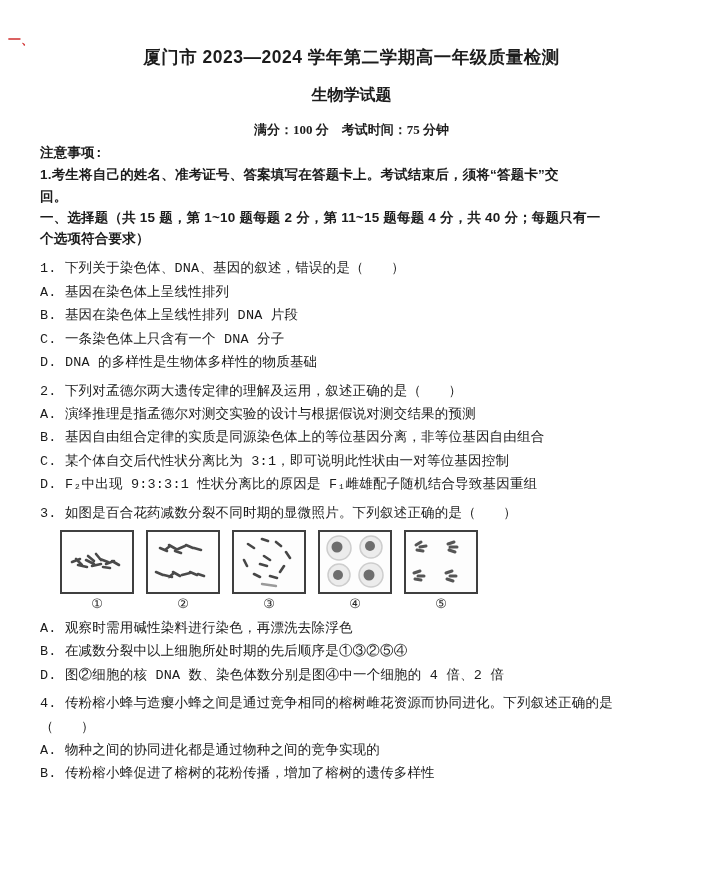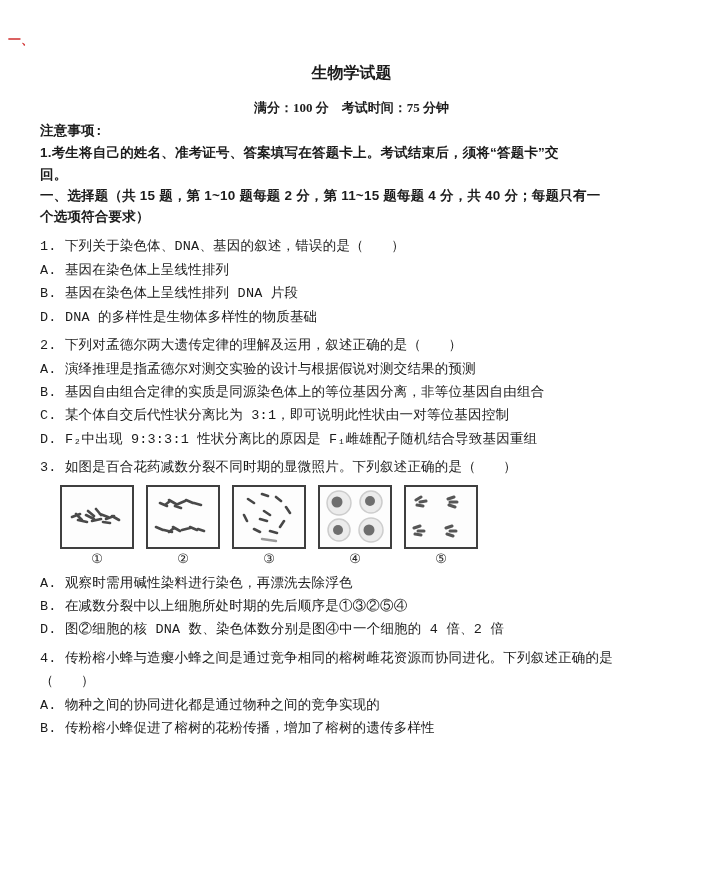--- a/index.html
+++ b/index.html
@@ -67,34 +67,36 @@
     font-size:13px;line-height:17px;margin-top:2px;color:#2a2a2a;
   }
 </style>
 </head>
 <body>
 
 <div class="page">
 
   <div class="red-mark">一、</div>
 
+  <h1 class="title">厦门市 2023—2024 学年第二学期高一年级质量检测</h1>
   <h2 class="subtitle">生物学试题</h2>
   <div class="meta">满分：100 分　考试时间：75 分钟</div>
 
   <div class="bold-line notice-heading">注意事项:</div>
   <div class="bold-line">1.考生将自己的姓名、准考证号、答案填写在答题卡上。考试结束后，须将“答题卡”交</div>
   <div class="bold-line">回。</div>
 
   <div class="bold-line">一、选择题（共 15 题，第 1~10 题每题 2 分，第 11~15 题每题 4 分，共 40 分；每题只有一</div>
   <div class="bold-line">个选项符合要求）</div>
 
   <div class="question question-first">
     <div class="qline">1. 下列关于染色体、DNA、基因的叙述，错误的是（　　）</div>
     <div class="qline">A. 基因在染色体上呈线性排列</div>
     <div class="qline">B. 基因在染色体上呈线性排列 DNA 片段</div>
+    <div class="qline">C. 一条染色体上只含有一个 DNA 分子</div>
     <div class="qline">D. DNA 的多样性是生物体多样性的物质基础</div>
   </div>
 
   <div class="question">
     <div class="qline">2. 下列对孟德尔两大遗传定律的理解及运用，叙述正确的是（　　）</div>
     <div class="qline">A. 演绎推理是指孟德尔对测交实验的设计与根据假说对测交结果的预测</div>
     <div class="qline">B. 基因自由组合定律的实质是同源染色体上的等位基因分离，非等位基因自由组合</div>
     <div class="qline">C. 某个体自交后代性状分离比为 3:1，即可说明此性状由一对等位基因控制</div>
     <div class="qline">D. F₂中出现 9:3:3:1 性状分离比的原因是 F₁雌雄配子随机结合导致基因重组</div>
   </div>

